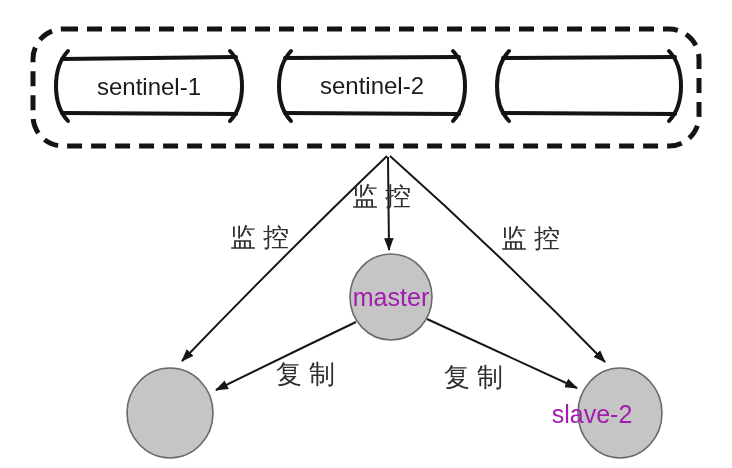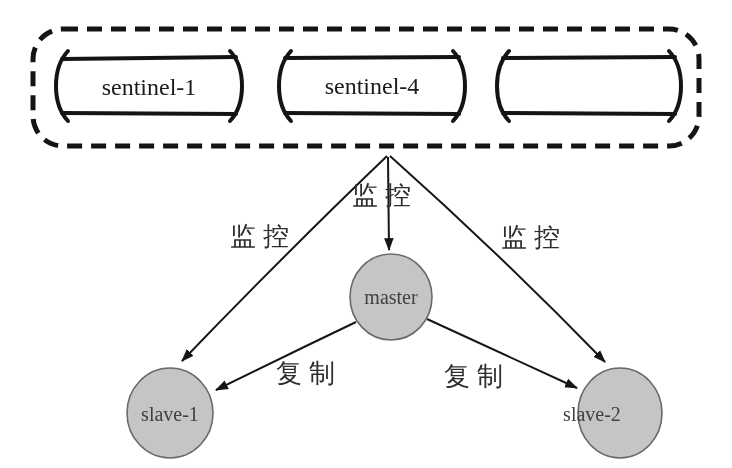--- a/index.html
+++ b/index.html
@@ -5,38 +5,38 @@
   html, body {
     margin: 0;
     padding: 0;
     background: #ffffff;
   }
   .stage {
     position: relative;
     width: 732px;
     height: 468px;
     background: #ffffff;
-    font-family: Liberation Serif, serif;
+    font-family: Liberation Sans, sans-serif;
     overflow: hidden;
   }
   .stage svg {
     position: absolute;
     left: 0;
     top: 0;
   }
   .lbl {
     position: absolute;
     transform: translate(-50%, -50%);
     white-space: nowrap;
     color: #1b1b1b;
     line-height: 1;
     text-align: center;
   }
   .box-lbl  { font-size: 24px; }
-  .node-lbl { font-size: 20px; color: #404040; }
+  .node-lbl { font-size: 25px; color: #a21caf; }
   .cjk-lbl  { font-size: 26px; letter-spacing: 7px; color: #2e2e2e; }
 </style>
 </head>
 <body>
 
 <div class="stage">
 
   <svg width="732" height="468" viewBox="0 0 732 468">
     <defs>
       <marker id="ah" viewBox="0 0 12 10" markerWidth="13" markerHeight="11" refX="11" refY="5" orient="auto" markerUnits="userSpaceOnUse">
@@ -73,24 +73,23 @@
 
     <path d="M356,322 Q285,356 216,390" fill="none" stroke="#161616" stroke-width="2" marker-end="url(#ah)"></path>
     <path d="M427,319 Q503,354 577,388" fill="none" stroke="#161616" stroke-width="2" marker-end="url(#ah)"></path>
 
     <ellipse cx="391" cy="297" rx="41" ry="43" fill="#c5c5c5" stroke="#6a6a6a" stroke-width="1.6"></ellipse>
     <ellipse cx="170" cy="413" rx="43" ry="45" fill="#c5c5c5" stroke="#6a6a6a" stroke-width="1.6"></ellipse>
     <ellipse cx="620" cy="413" rx="42" ry="45" fill="#c5c5c5" stroke="#6a6a6a" stroke-width="1.6"></ellipse>
   </svg>
 
   <div class="lbl box-lbl" style="left:149px; top:87px">sentinel-1</div>
-  <div class="lbl box-lbl" style="left:372px; top:86px">sentinel-4</div>
+  <div class="lbl box-lbl" style="left:372px; top:86px">sentinel-2</div>
 
   <div class="lbl node-lbl" style="left:391px; top:297px">master</div>
-  <div class="lbl node-lbl" style="left:170px; top:414px">slave-1</div>
   <div class="lbl node-lbl" style="left:592px; top:414px">slave-2</div>
 
   <div class="lbl cjk-lbl" style="left:263px; top:237px">监控</div>
   <div class="lbl cjk-lbl" style="left:385px; top:196px">监控</div>
   <div class="lbl cjk-lbl" style="left:534px; top:238px">监控</div>
 
   <div class="lbl cjk-lbl" style="left:309px; top:374px">复制</div>
   <div class="lbl cjk-lbl" style="left:477px; top:377px">复制</div>
 
 </div>

